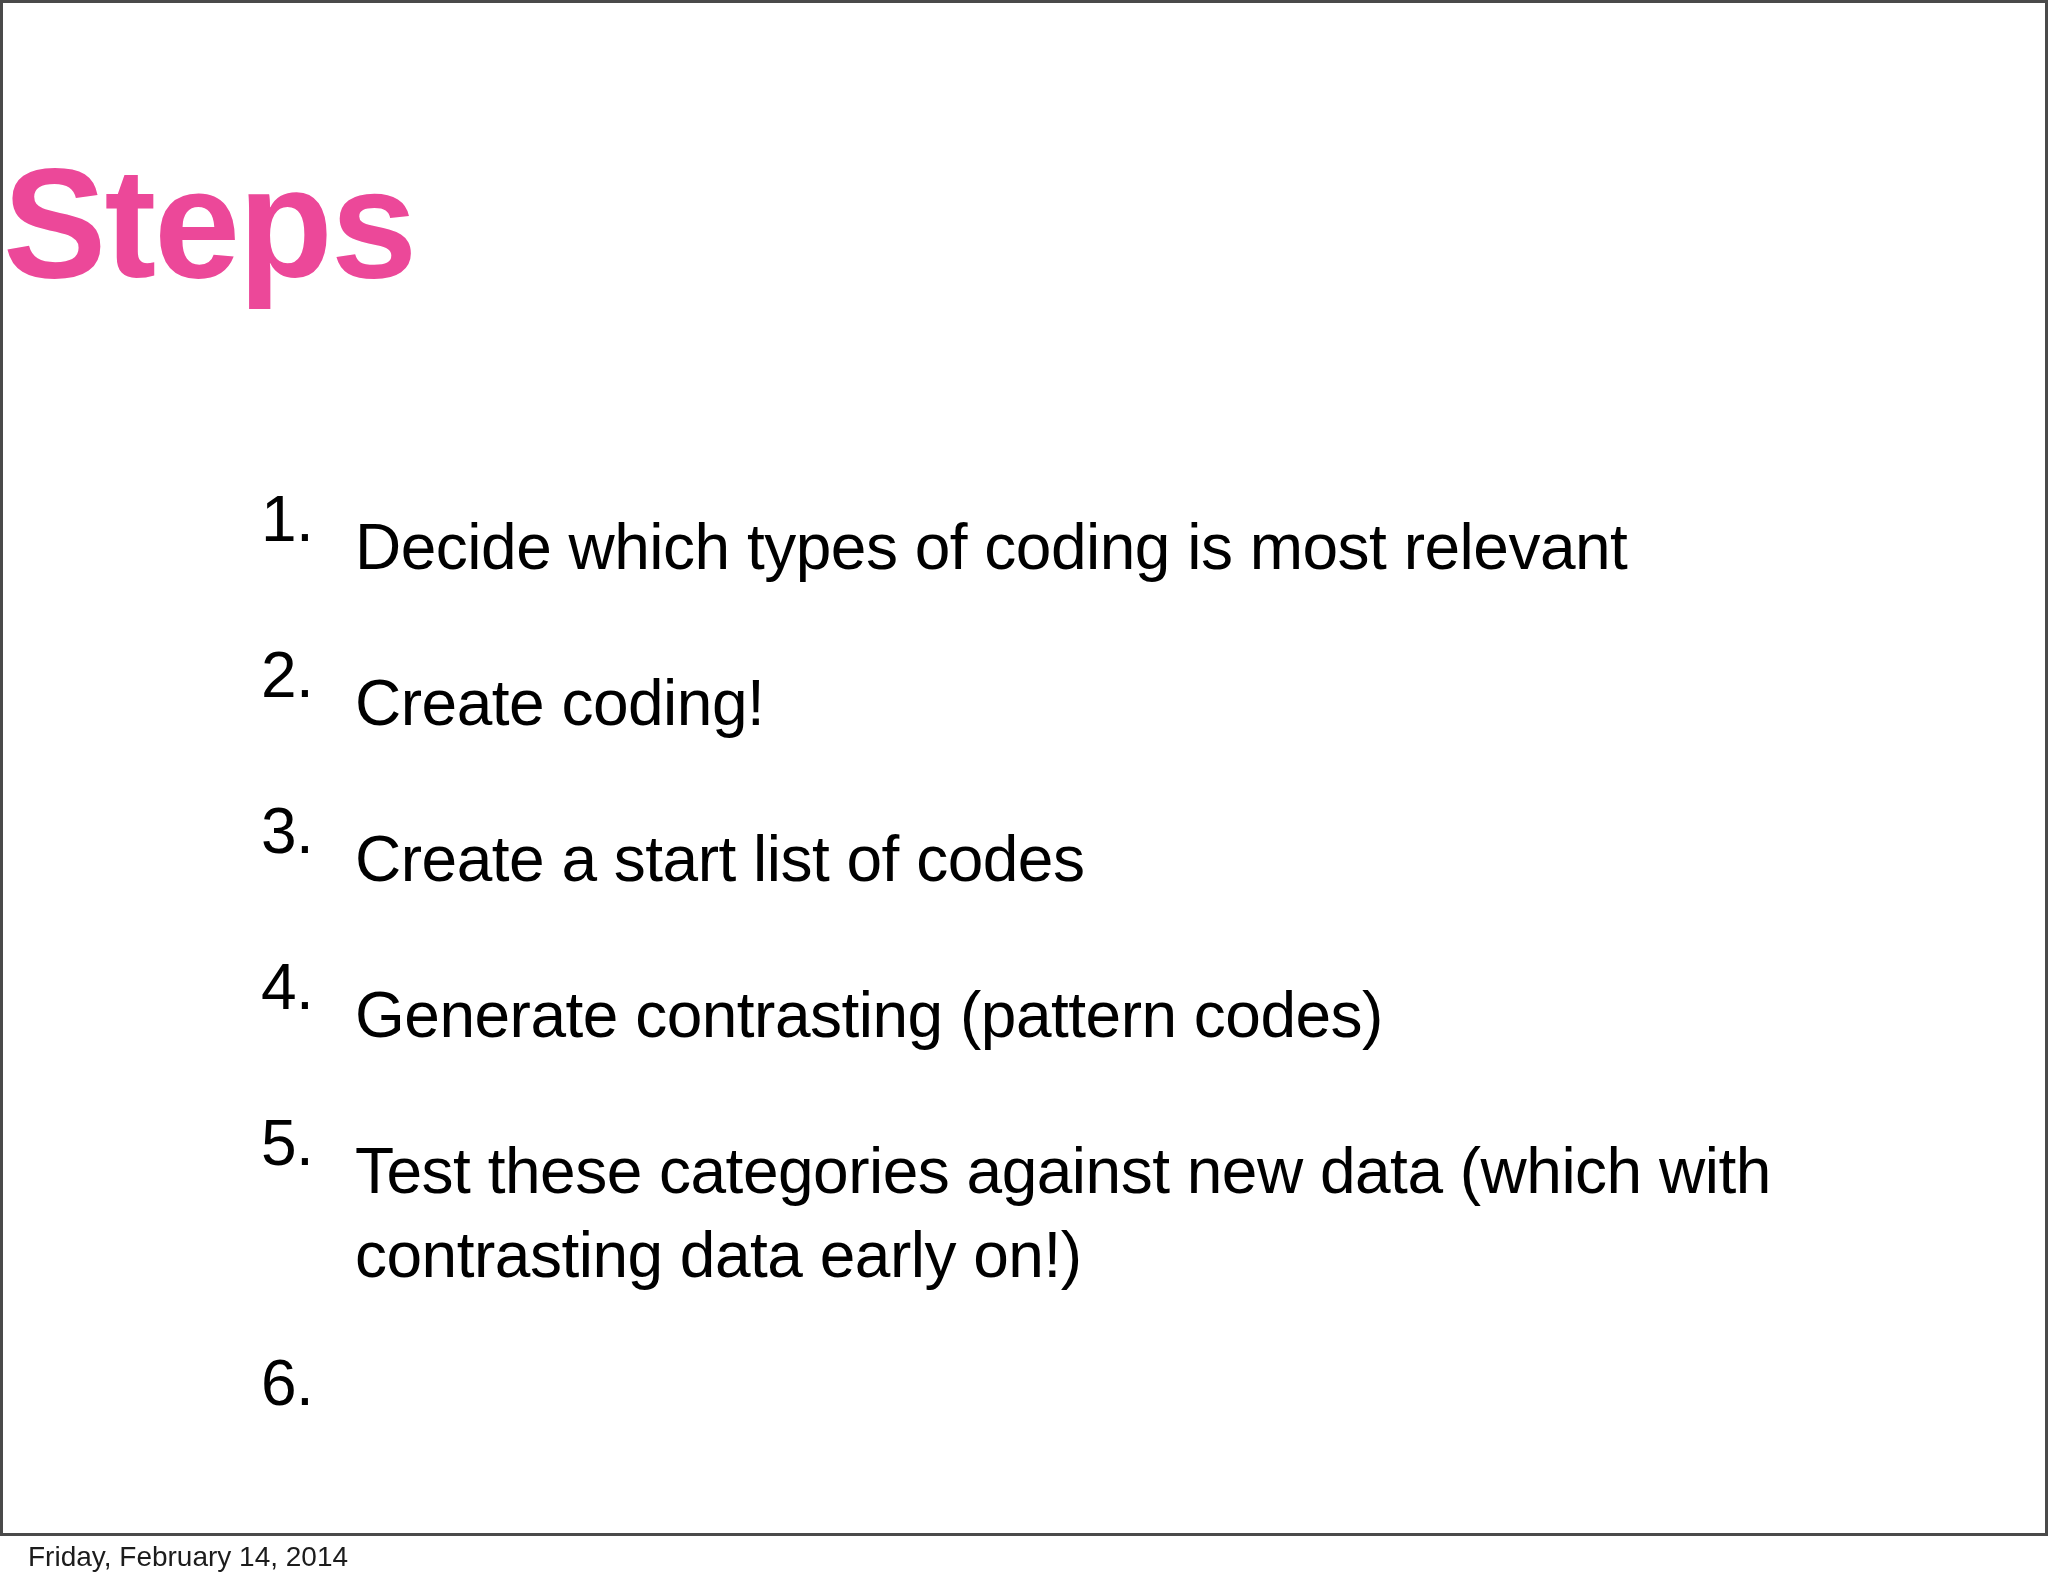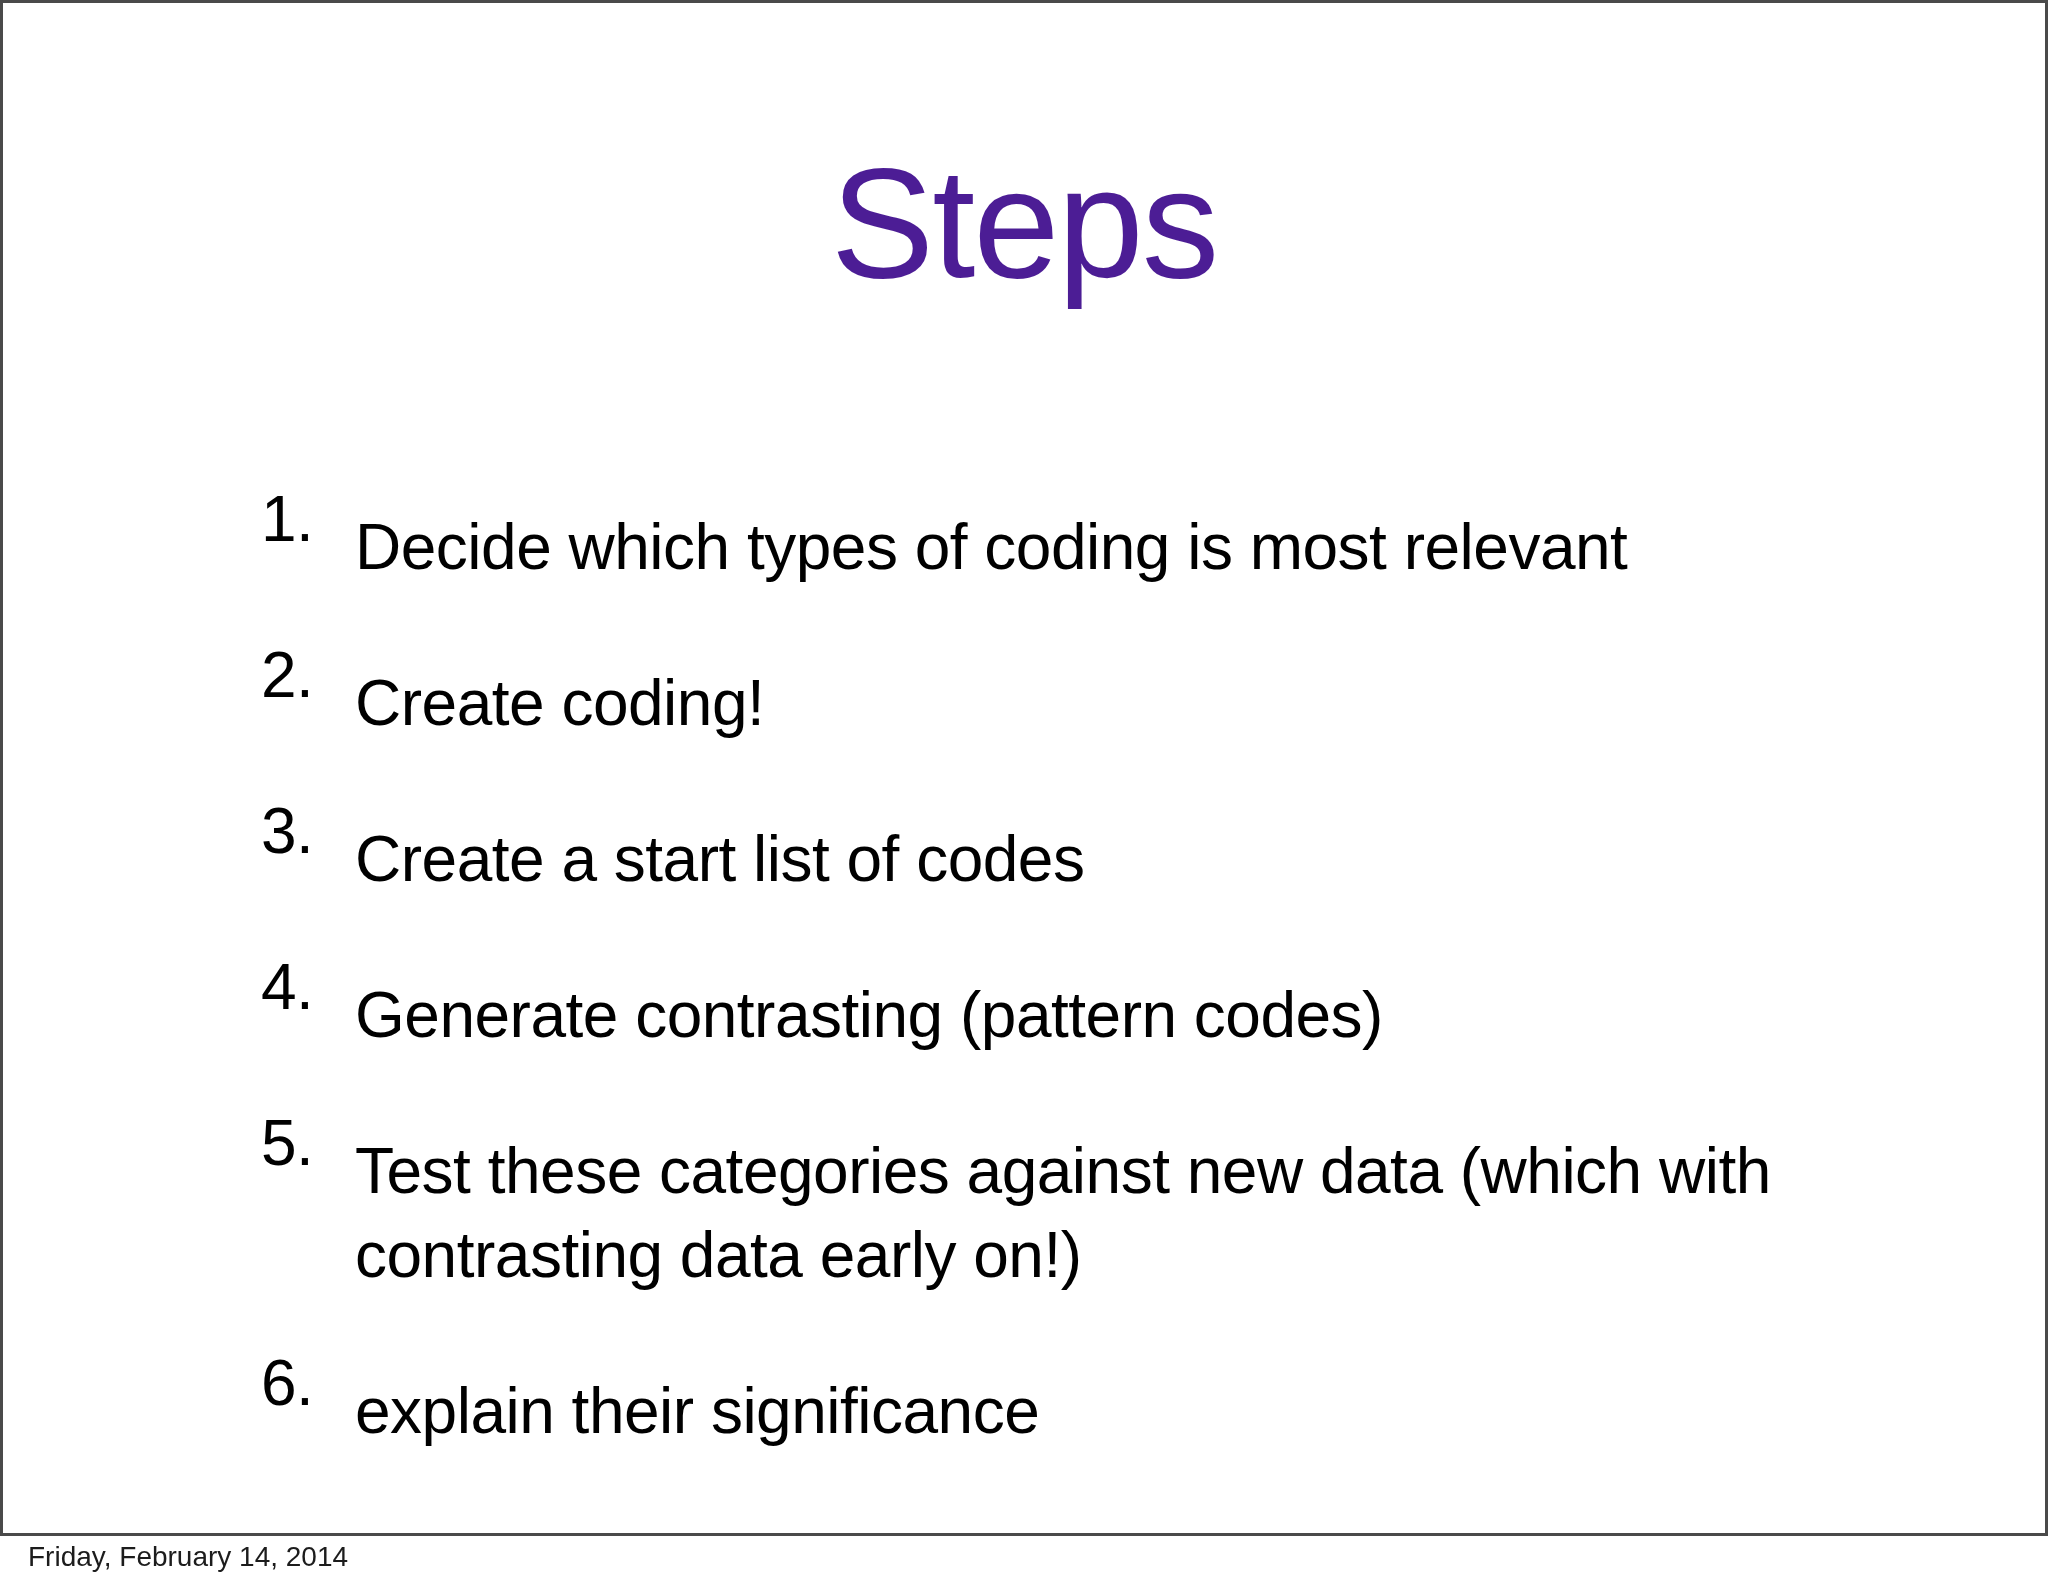--- a/index.html
+++ b/index.html
@@ -12,25 +12,25 @@
   }
   .slide {
     position: absolute;
     left: 0; top: 0;
     width: 2048px; height: 1536px;
     border: 3px solid #4a4a4a;
     background: #ffffff;
   }
   .slide-title {
     margin-top: 128px;
-    text-align: center;
+    text-align: left;
     font-size: 155px;
     line-height: 1.2;
-    font-weight: 400;
-    color: #4c1d95;
+    font-weight: 700;
+    color: #ec4899;
     letter-spacing: -2px;
   }
   .steps-list {
     margin-top: 160px;
     margin-left: 258px;
     margin-right: 120px;
     color: #000000;
   }
   .list-item {
     display: flex;
@@ -96,20 +96,19 @@
       <span class="item-number">5.</span>
       <span class="item-text">
         <span class="item-line">Test these categories against new data (which with</span>
         <span class="item-line">contrasting data early on!)</span>
       </span>
     </div>
 
     <div class="list-item">
       <span class="item-number">6.</span>
       <span class="item-text">
-        <span class="item-line">explain their significance</span>
       </span>
     </div>
 
   </div>
 </div>
 
 <div class="footer">Friday, February 14, 2014</div>
 
 </body></html>

